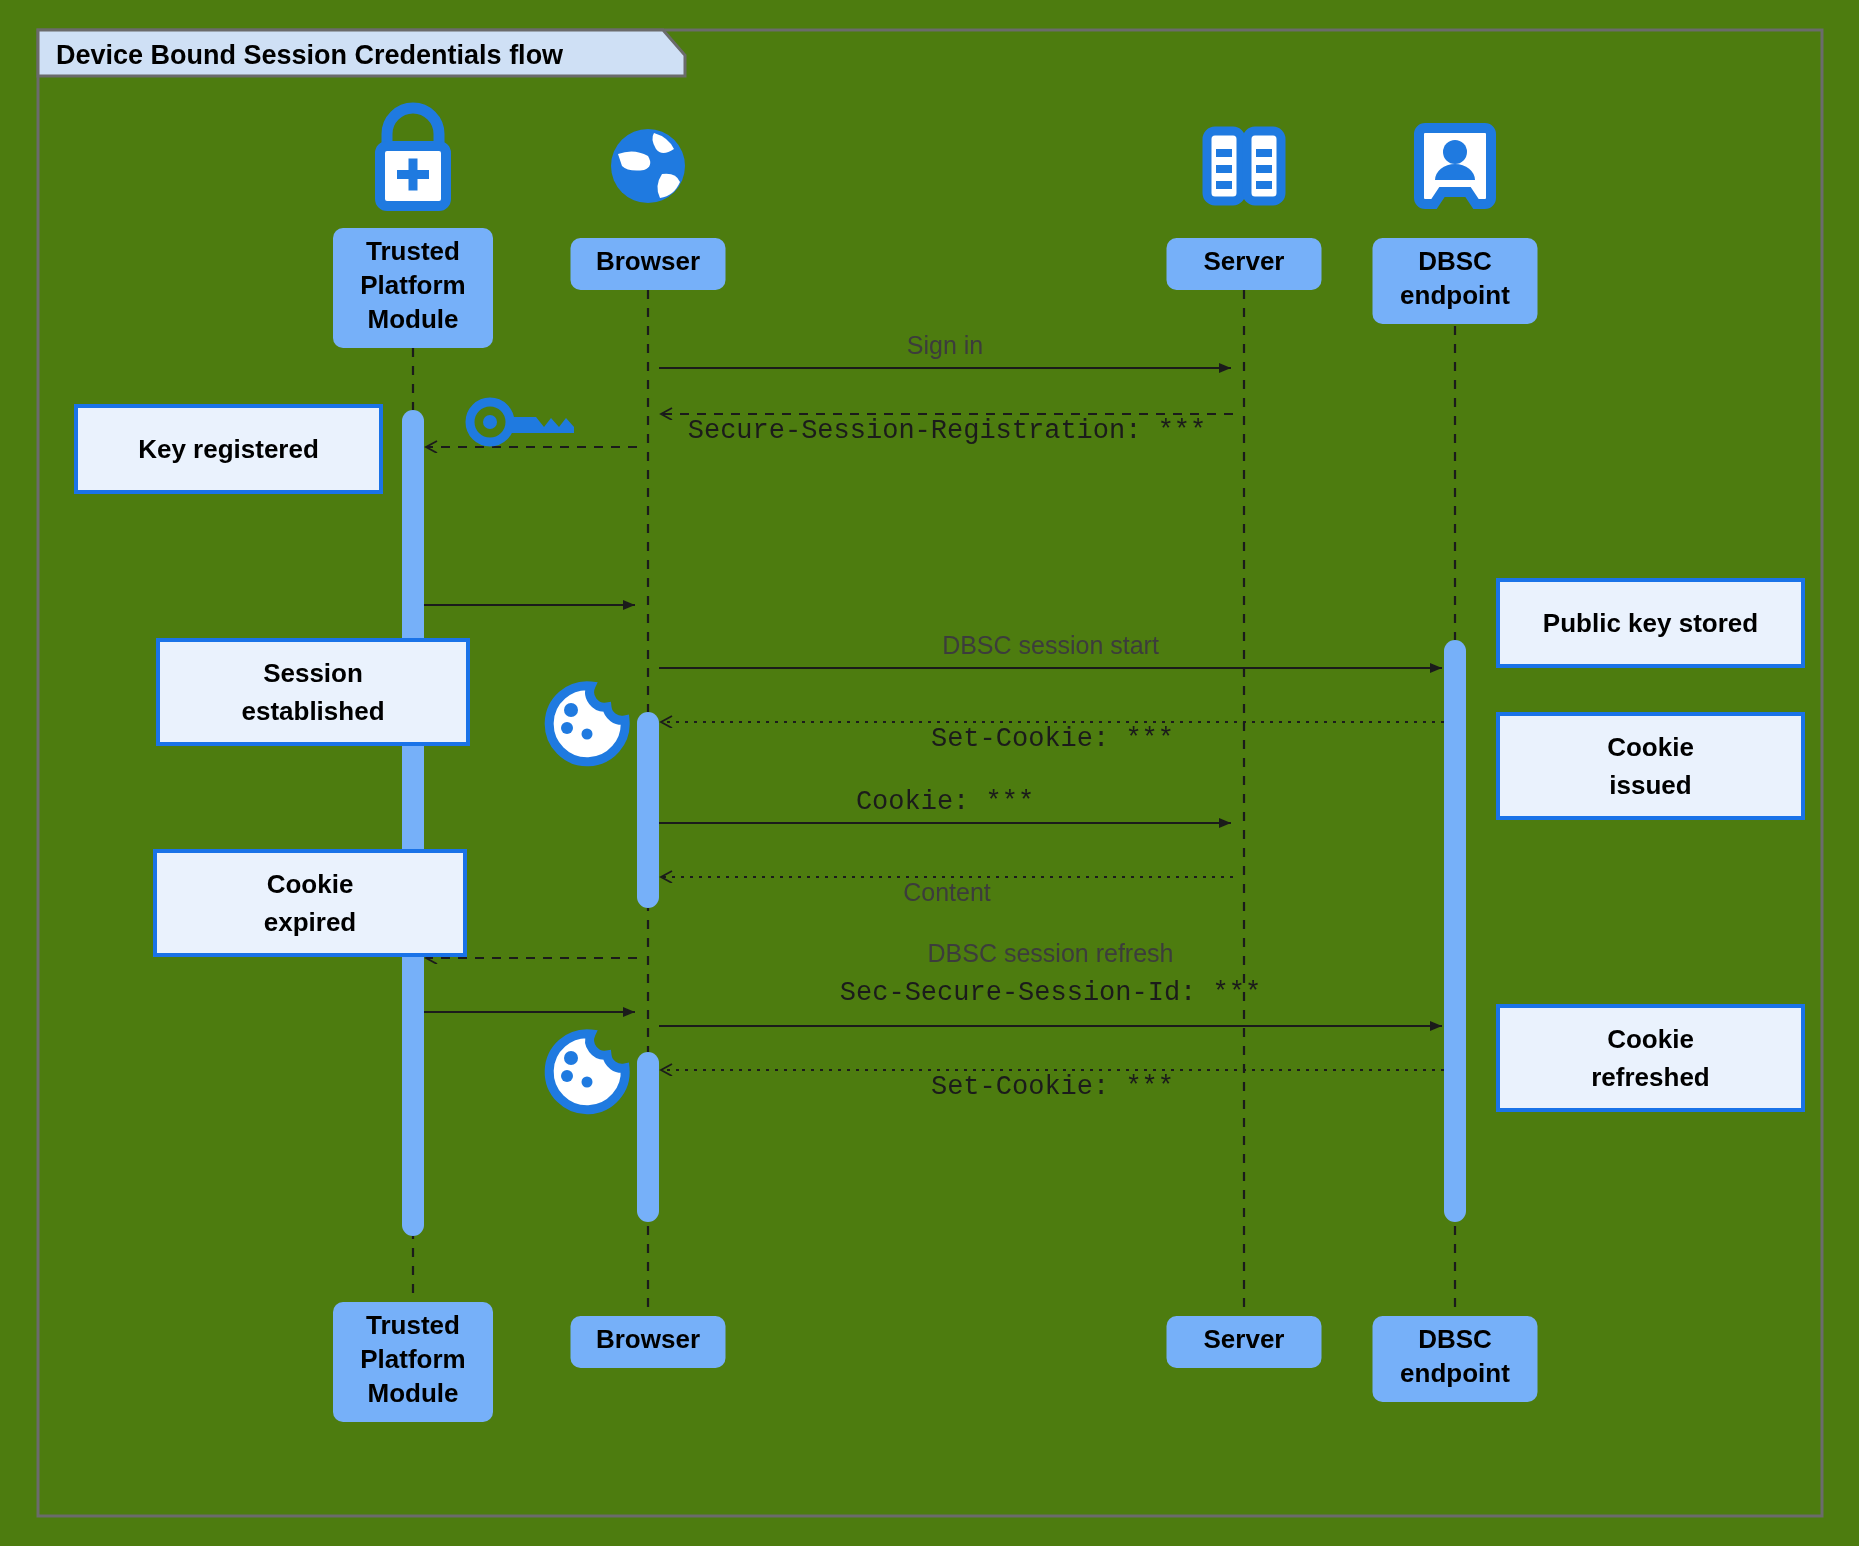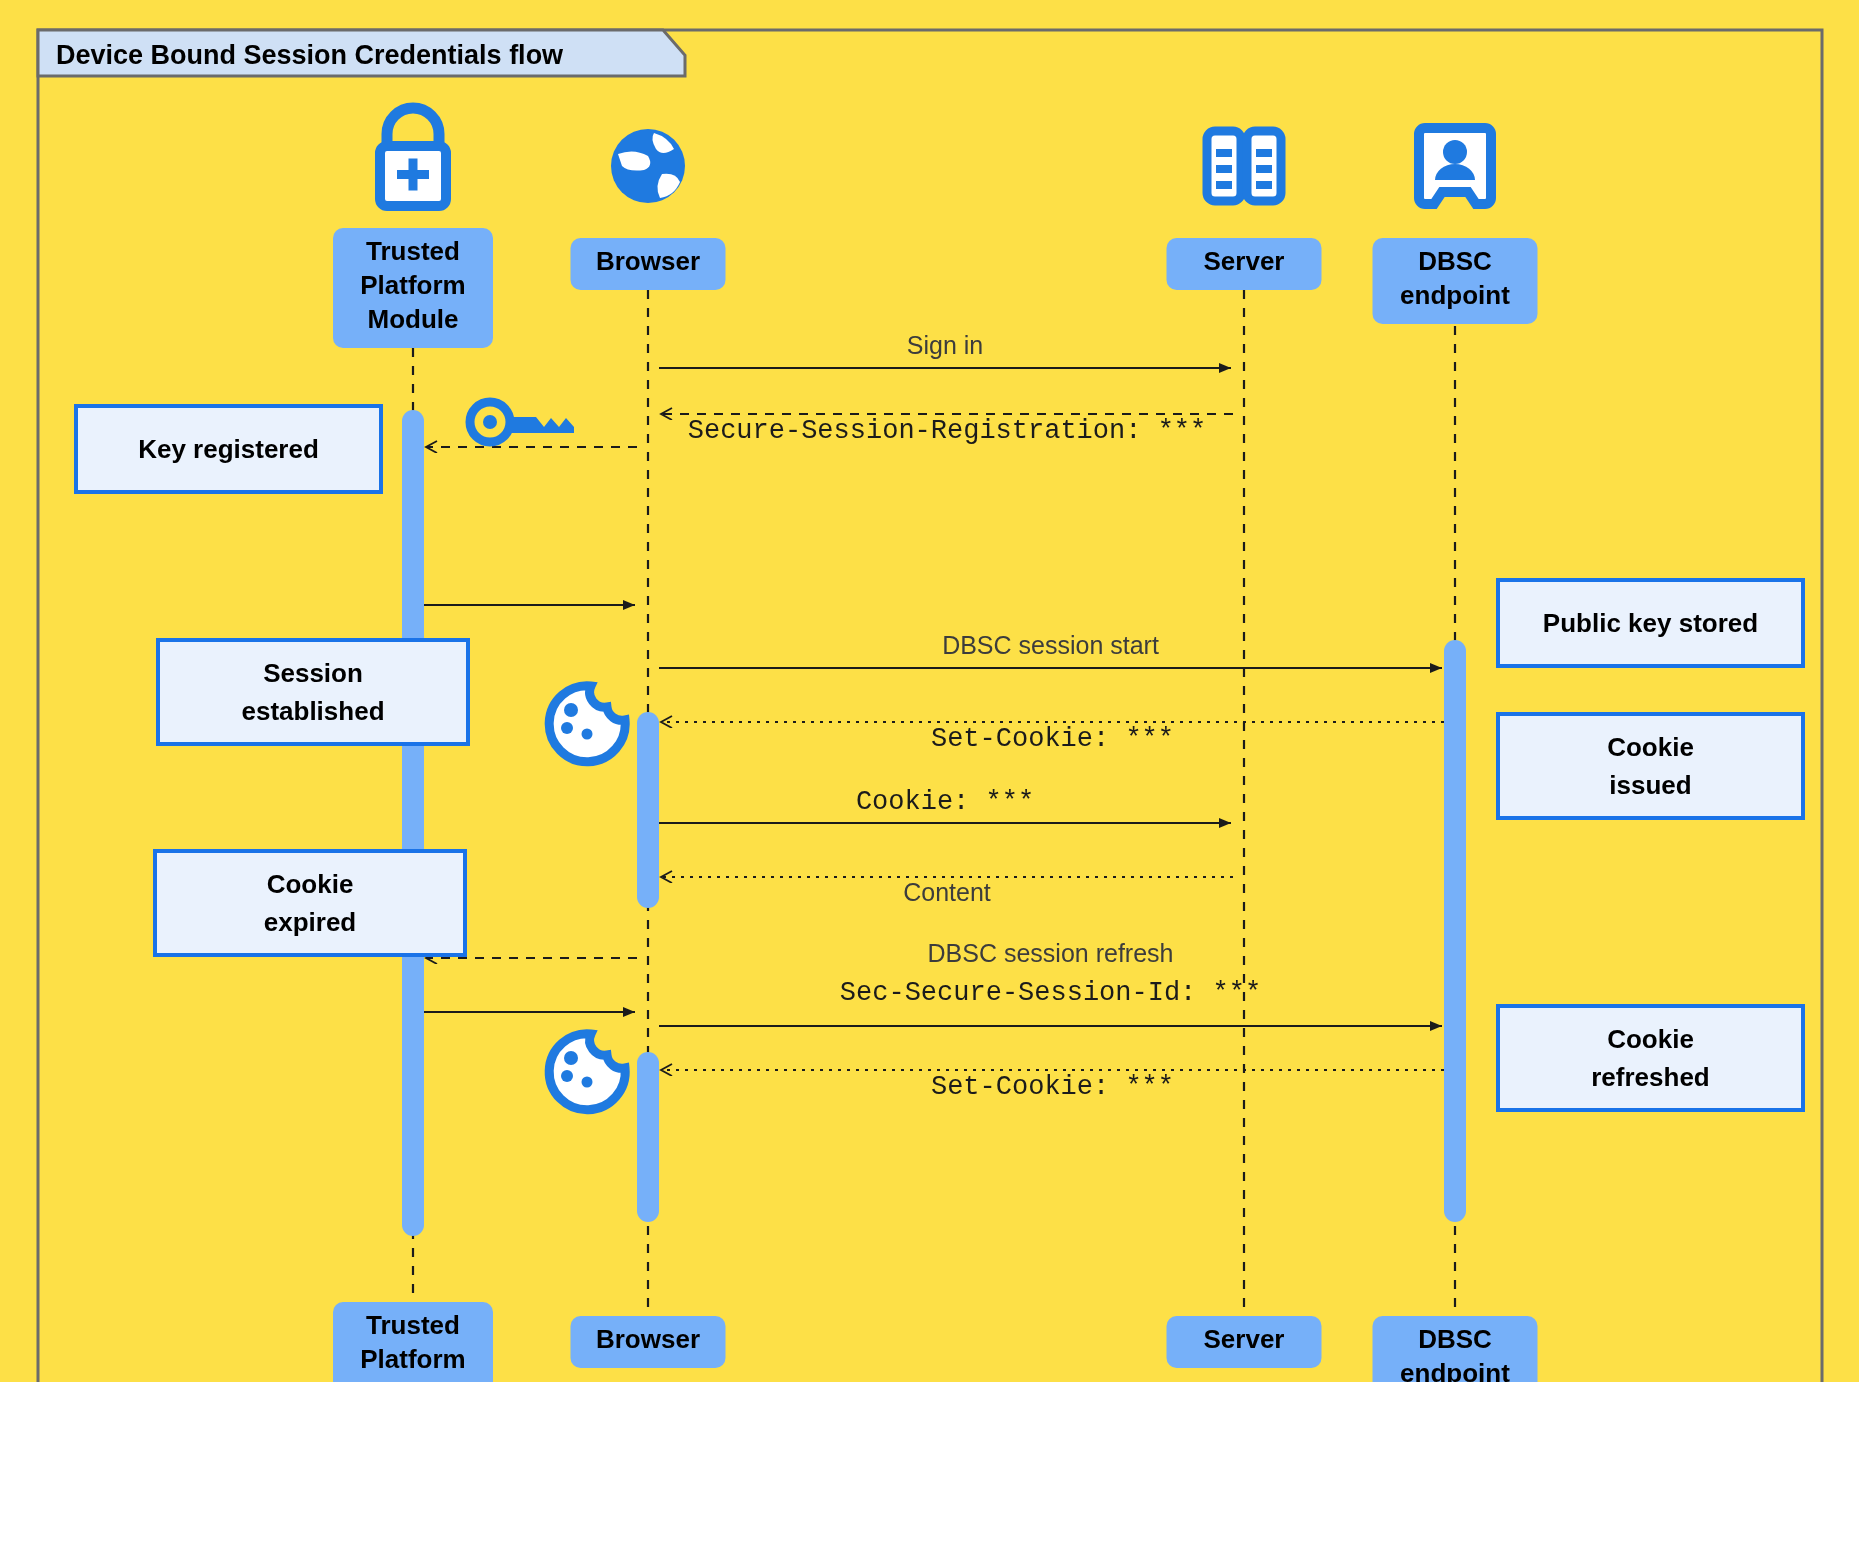--- a/index.html
+++ b/index.html
@@ -1,17 +1,17 @@
 <!DOCTYPE html>
 <html><head>
 <meta charset="utf-8">
 <style>
   html,body{margin:0;padding:0;background:#ffffff;}
   body{font-family:"Liberation Sans",sans-serif;}
-  #stage{position:relative;width:1859px;height:1382px;background:#fde047;overflow:hidden;}
+  #stage{position:relative;width:1859px;height:1546px;background:#4d7c0f;overflow:hidden;}
   svg{display:block;}
   .nt-sans{font-family:"Liberation Sans",sans-serif;font-size:25px;fill:#3c3c3c;}
   .nt-mono{font-family:"Liberation Mono",monospace;font-size:27px;fill:#1b1b1b;}
   .plabel{font-family:"Liberation Sans",sans-serif;font-weight:bold;font-size:26px;fill:#000;}
   .notetxt{font-family:"Liberation Sans",sans-serif;font-weight:bold;font-size:26px;fill:#000;}
   .frametitle{font-family:"Liberation Sans",sans-serif;font-weight:bold;font-size:27px;fill:#000;}
 </style>
 </head>
 <body>
 

